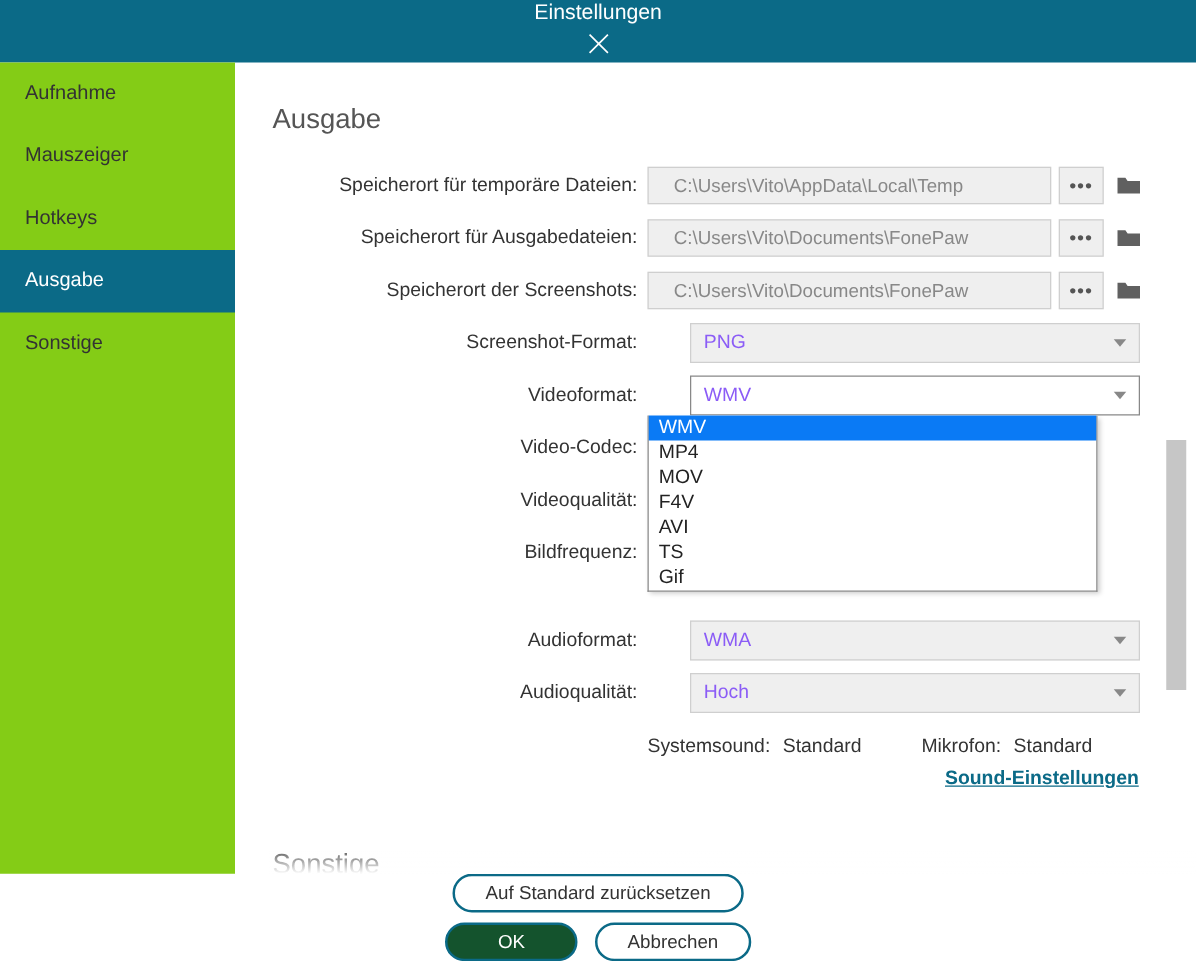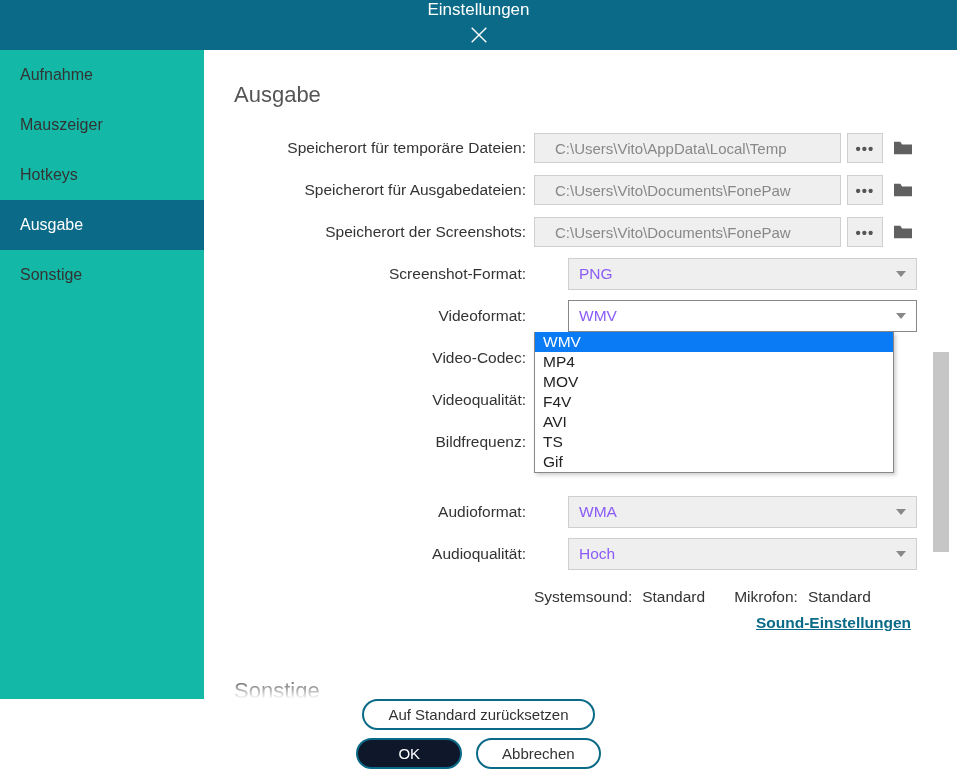--- a/index.html
+++ b/index.html
@@ -5,21 +5,21 @@
   * { box-sizing: border-box; margin: 0; padding: 0; font-family: Arial, sans-serif; }
   body { width: 957px; height: 769px; background: #fff; overflow: hidden; position: relative; }
 
   .titlebar { height: 50px; background: #0b6a87; color: #fff; display: flex; align-items: center; padding: 0 20px; justify-content: space-between; flex-direction: column; }
   .titlebar .title { font-size: 17px; }
   .close-x { width: 40px; height: 40px; display: flex; align-items: center; justify-content: center; cursor: pointer; }
   .close-x svg { width: 22px; height: 22px; stroke: #fff; stroke-width: 1.5; }
 
   .body { display: flex; height: calc(769px - 50px - 70px); }
 
-  .sidebar { width: 204px; background: #14b8a6; display: flex; flex-direction: column; }
+  .sidebar { width: 188px; background: #84cc16; display: flex; flex-direction: column; }
   .sidebar-item { padding: 16px 20px; font-size: 16px; color: #333; cursor: pointer; }
   .sidebar-item.active { background: #0b6a87; color: #fff; }
 
   .content-wrap { flex: 1; position: relative; overflow: hidden; }
   .content { padding: 24px 40px 24px 30px; overflow-y: auto; height: 100%; }
   .section-title { font-size: 22px; color: #555; margin: 8px 0 24px 0; font-weight: normal; }
 
   .form-row { display: flex; align-items: center; margin-bottom: 10px; min-height: 32px; }
   .form-label { width: 300px; text-align: right; padding-right: 8px; font-size: 15.5px; color: #333; white-space: nowrap; }
   .form-field { flex: 1; display: flex; align-items: center; gap: 6px; position: relative; }
@@ -31,32 +31,32 @@
   .folder-icon svg { fill: #606060; }
 
   .select-box { flex: 1; max-width: 360px; height: 32px; border: 1px solid #cfcfcf; background: #efefef; color: #8b5cf6; padding: 0 10px; font-size: 15.5px; display: flex; align-items: center; justify-content: space-between; cursor: pointer; margin-left: 34px; }
   .select-box .chev { border-left: 5px solid transparent; border-right: 5px solid transparent; border-top: 6px solid #888; }
   .select-box.open { background: #fff; border-color: #888; }
 
   .dropdown-list { position: absolute; left: 0; top: 32px; width: 360px; background: #fff; border: 1px solid #888; border-top: none; z-index: 50; box-shadow: 2px 2px 4px rgba(0,0,0,0.2); }
   .dropdown-item { padding: 1px 8px; font-size: 15.5px; color: #222; cursor: pointer; }
   .dropdown-item.sel { background: #0a7af5; color: #fff; }
 
-  .subinfo-row { display: flex; font-size: 15.5px; color: #333; margin-top: 18px; padding-left: 300px; gap: 29px; }
+  .subinfo-row { display: flex; font-size: 15.5px; color: #333; margin-top: 18px; padding-left: 300px; gap: 48px; }
   .subinfo-pair { display: flex; gap: 10px; }
   .link-row { text-align: right; padding-right: 6px; margin-top: 8px; font-weight: bold; }
   .sound-link { color: #0b6a87; text-decoration: underline; font-size: 15.5px; cursor: pointer; }
 
   .section2 { margin-top: 46px; }
 
   .scrollbar { position: absolute; right: 8px; top: 302px; width: 16px; height: 200px; background: #c6c6c6; border-radius: 0; }
 
   .footer { height: 70px; display: flex; align-items: center; justify-content: space-between; padding: 0 34px; background: #fff; flex-direction: column; }
   .btn { border: 2px solid #0b6a87; border-radius: 18px; padding: 5px 24px; font-size: 15px; cursor: pointer; background: #fff; color: #333; }
-  .btn.primary { background: #0f172a; color: #fff; padding: 5px 40px; }
+  .btn.primary { background: #14532d; color: #fff; padding: 5px 40px; }
   .footer-right { display: flex; gap: 14px; }
 
   .fade-bottom { position: absolute; left: 215px; right: 0; bottom: 70px; height: 20px; background: linear-gradient(rgba(255,255,255,0),#fff); pointer-events: none; }
 </style>
 </head>
 <body>
 
 <div class="titlebar">
   <span class="title">Einstellungen</span>
   <div class="close-x">

